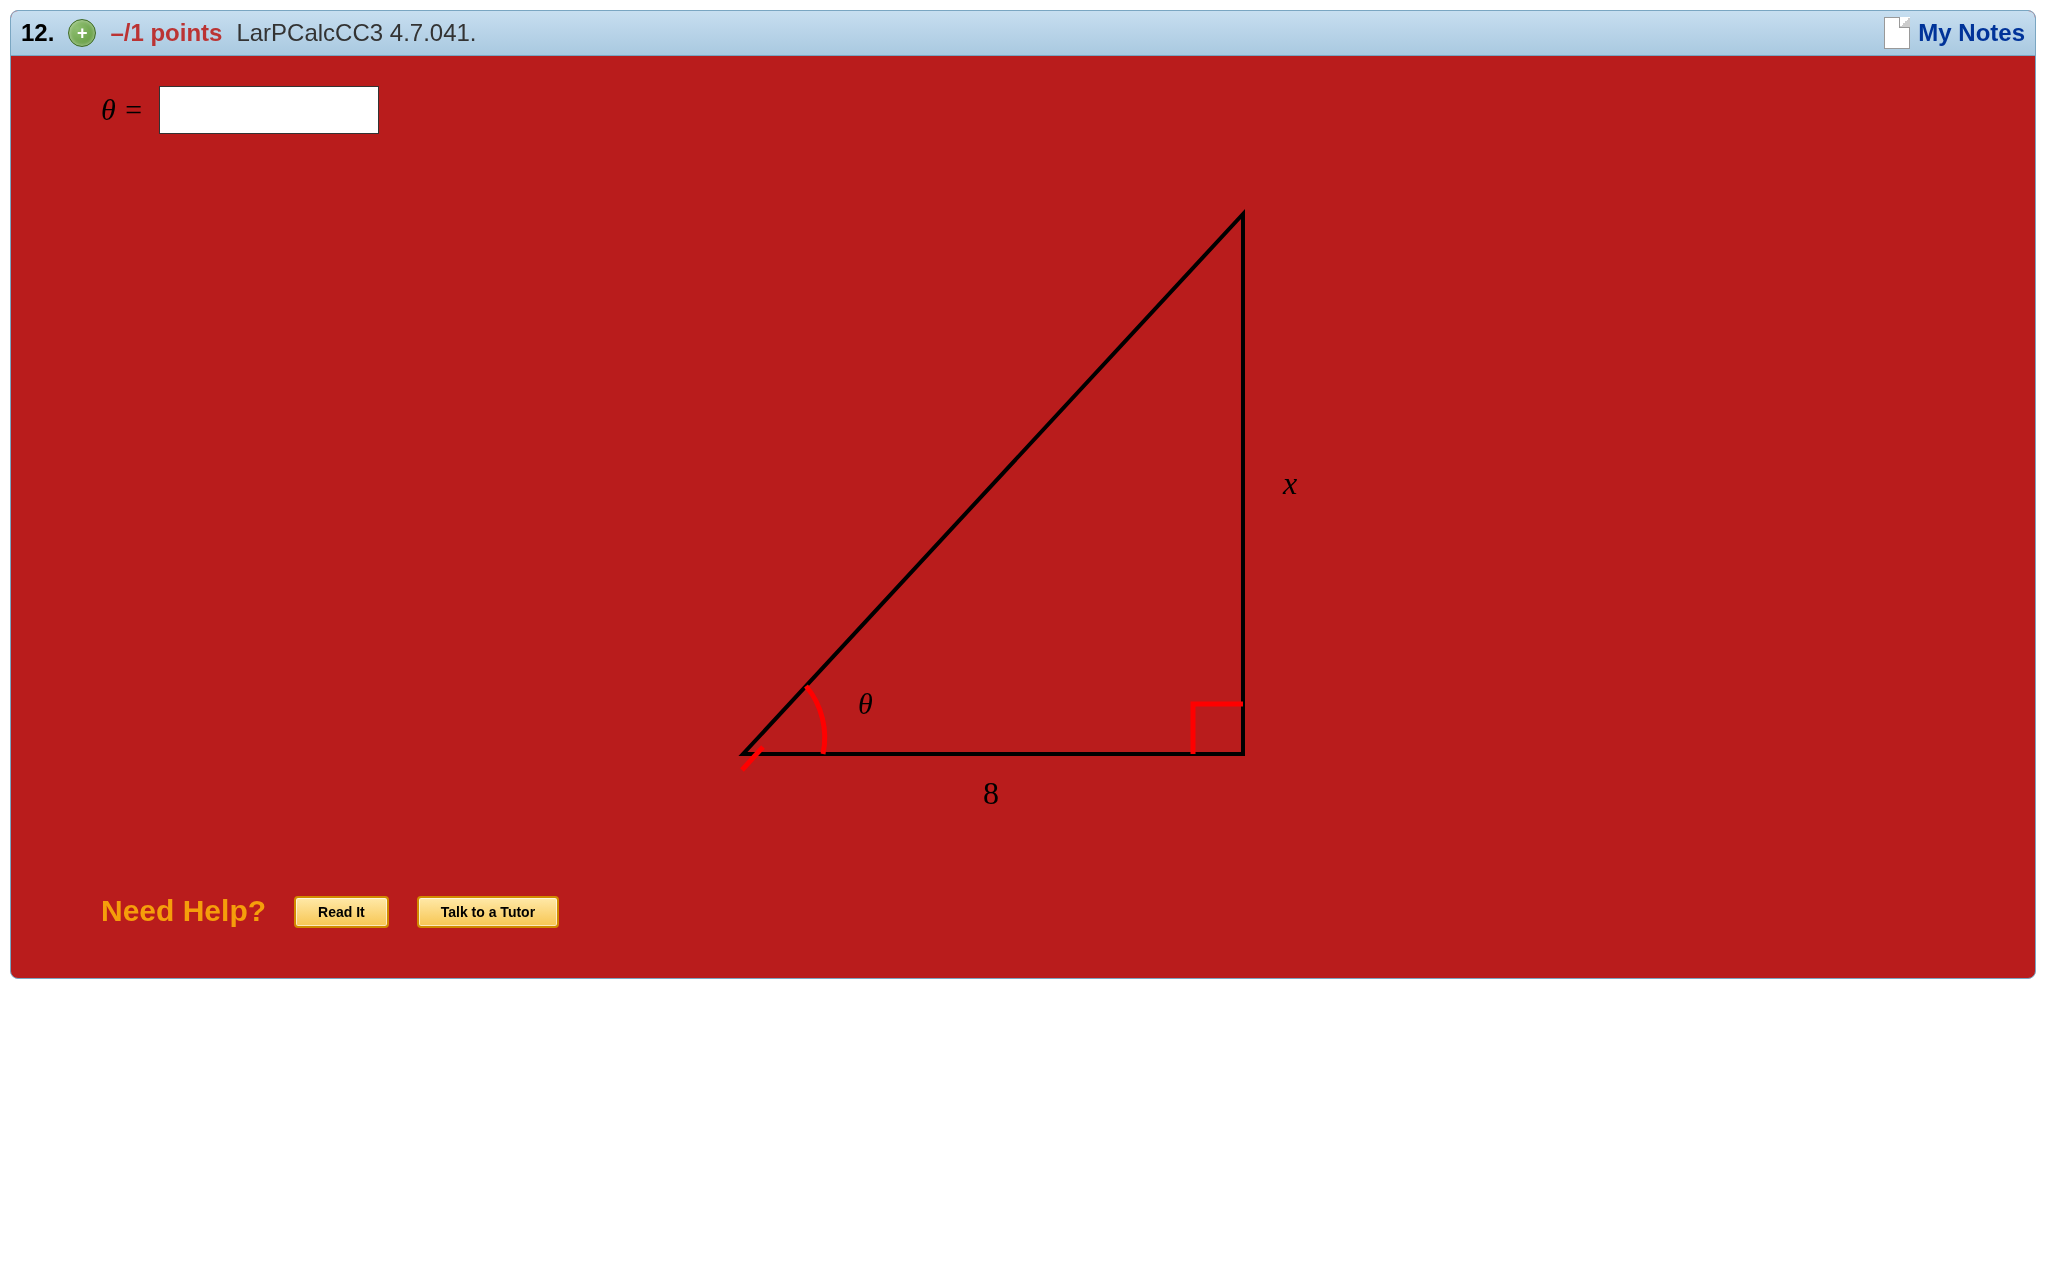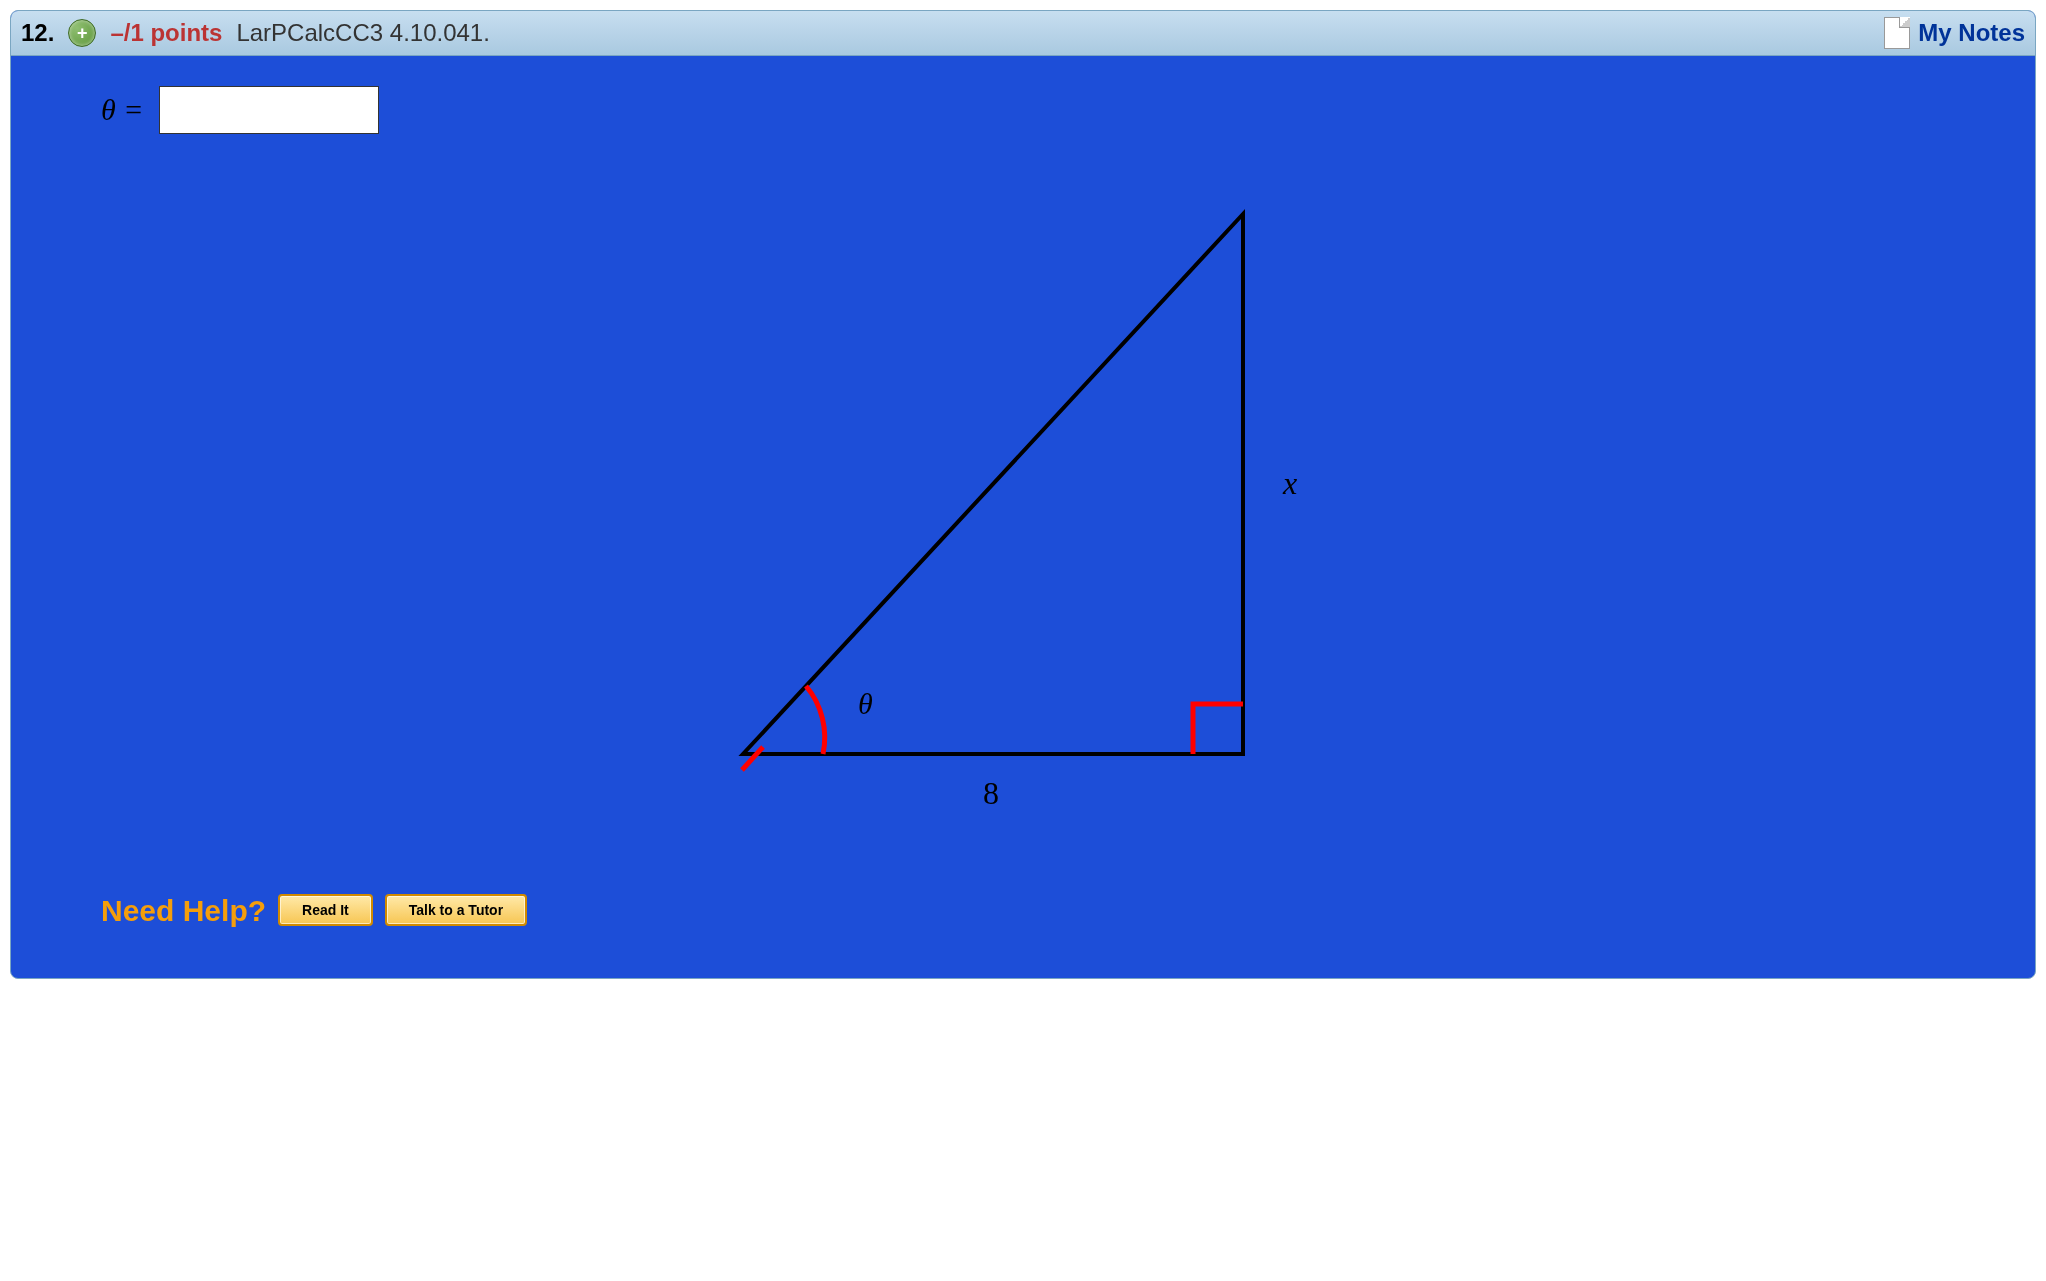--- a/index.html
+++ b/index.html
@@ -1,17 +1,17 @@
 <!DOCTYPE html>
 <html><head>
 <meta charset="utf-8">
 <style>
   html,body{margin:0;padding:0;font-family:Arial,Helvetica,sans-serif;background:#fff;}
   .container{width:2046px;height:1281px;position:relative;box-sizing:border-box;padding:10px;}
-  .question-box{border:1px solid #7aa6c2;border-radius:8px;overflow:hidden;background:#1d4ed8;}
+  .question-box{border:1px solid #7aa6c2;border-radius:8px;overflow:hidden;background:#b91c1c;}
   .header{
     background:linear-gradient(#c7def0,#a9c9e0);
     border-bottom:1px solid #7aa6c2;
     display:flex;align-items:center;justify-content:space-between;
     padding:6px 10px;font-size:24px;
   }
   .header-left{display:flex;align-items:center;gap:14px;}
   .qnum{font-weight:bold;color:#000;}
   .expand-btn{
     width:26px;height:26px;border-radius:50%;
@@ -26,40 +26,40 @@
   .notes-link{color:#003399;font-weight:bold;text-decoration:none;font-size:24px;}
   .note-icon{width:24px;height:30px;background:#fff;border:1px solid #999;position:relative;}
   .note-icon::before{content:"";position:absolute;top:-1px;right:-1px;width:10px;height:10px;background:linear-gradient(135deg,#fff 50%,#ccc 50%);border-left:1px solid #999;border-bottom:1px solid #999;}
   .body{padding:30px 90px 50px 90px;font-size:28px;color:#000;}
   .prompt{margin-bottom:24px;}
   .ital{font-style:italic;font-family:"Times New Roman",serif;}
   .answer-line{display:flex;align-items:center;gap:16px;margin-bottom:60px;}
   .theta-eq{font-family:"Times New Roman",serif;font-size:30px;}
   .answer-input{width:220px;height:48px;border:1px solid #333;font-size:24px;padding:4px 8px;box-sizing:border-box;}
   .figure-wrap{display:flex;justify-content:center;margin:40px 0 80px 0;}
-  .help-row{display:flex;align-items:flex-start;gap:12px;}
+  .help-row{display:flex;align-items:flex-end;gap:28px;}
   .need-help{color:#f59e0b;font-weight:bold;font-size:30px;}
   .help-btn{
     background:linear-gradient(#ffe9a8,#f7c653);
     border:2px solid #d18a00;border-radius:4px;
     padding:6px 22px;font-size:14px;font-weight:bold;color:#000;cursor:pointer;
     box-shadow:inset 0 0 0 1px rgba(255,255,255,.6);
   }
 </style>
 </head>
 <body>
 
 <div class="container">
   <div class="question-box">
     <div class="header">
       <div class="header-left">
         <span class="qnum">12.</span>
         <span class="expand-btn">+</span>
         <span class="points">–/1 points</span>
-        <span class="source">LarPCalcCC3 4.10.041.</span>
+        <span class="source">LarPCalcCC3 4.7.041.</span>
       </div>
       <div class="header-right">
         <span class="note-icon"></span>
         <a href="#" class="notes-link">My Notes</a>
       </div>
     </div>
 
     <div class="body">
 
       <div class="answer-line">

